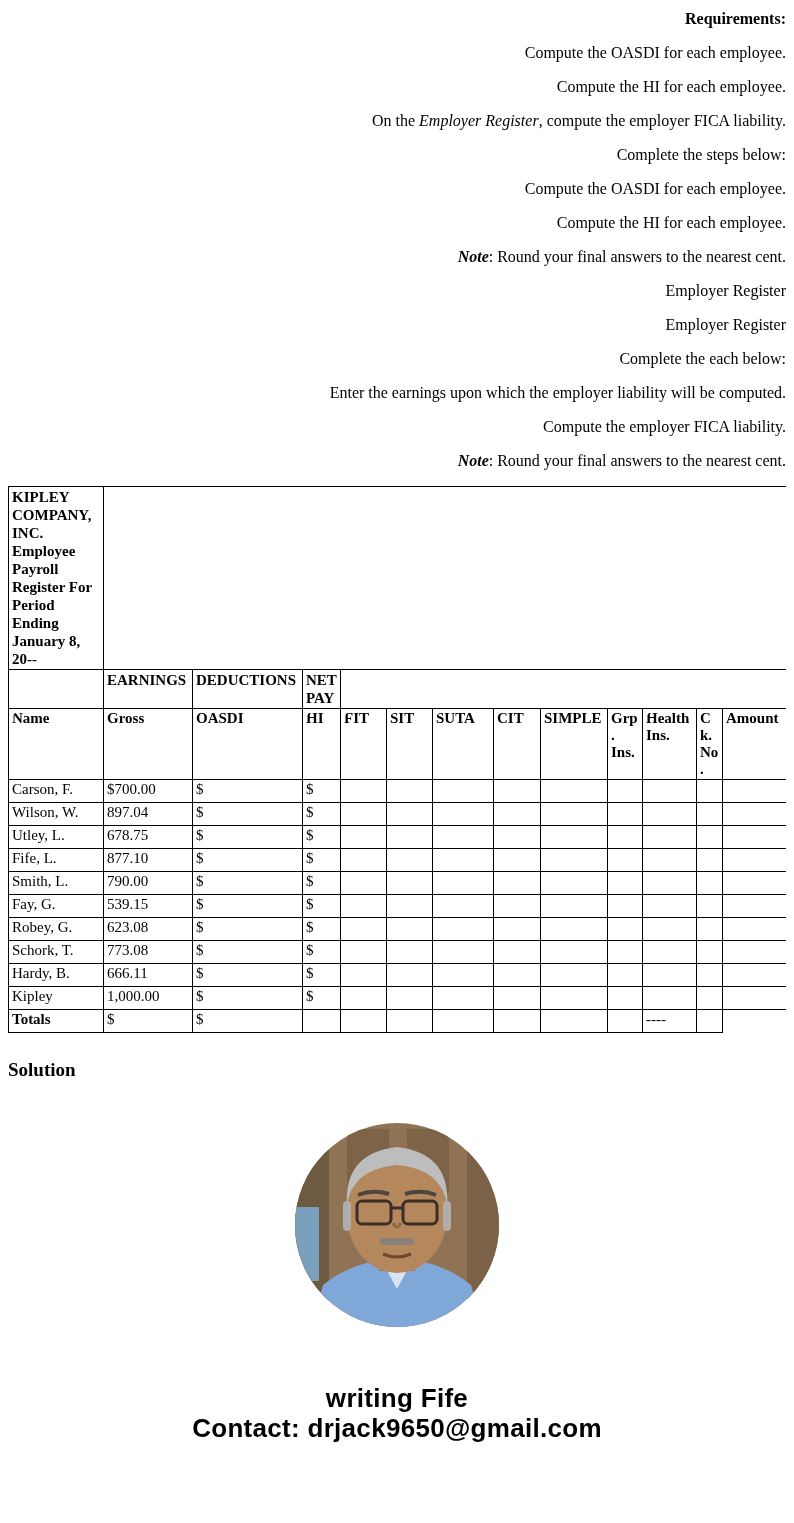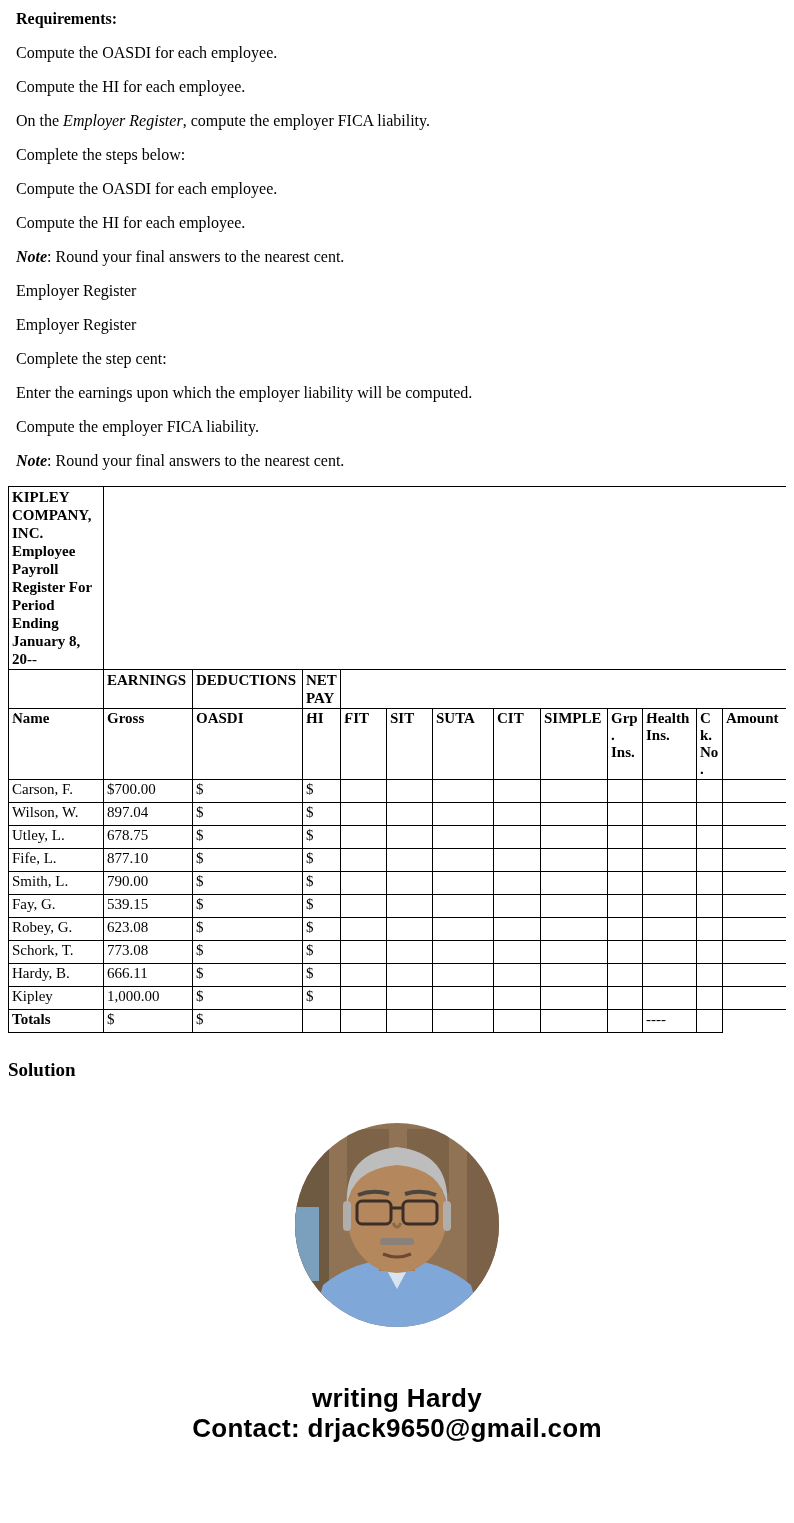--- a/index.html
+++ b/index.html
@@ -5,21 +5,22 @@
   html, body { background: #ffffff; }
   body {
     margin: 8px;
     width: 778px;
     color: #000;
     font-family: "Liberation Serif", "DejaVu Serif", serif;
   }
   .para {
     font-size: 16px;
     line-height: 18px;
-    margin: 16px 8px;
+    margin: 16px 0;
+    text-align: right;
   }
   .para:first-child { margin-top: 2px; }
 
   table.payroll {
     border-collapse: collapse;
     table-layout: fixed;
     width: 778px;
     margin-top: 16px;
   }
   table.payroll td, table.payroll th {
@@ -85,21 +86,21 @@
       <p class="para"><span style="font-weight: bold;">Requirements:</span></p>
       <p class="para"><span>Compute the OASDI for each employee.</span></p>
       <p class="para"><span>Compute the HI for each employee.</span></p>
       <p class="para"><span>On the </span><span style="font-style: italic;">Employer Register</span><span>, compute the employer FICA liability.</span></p>
       <p class="para"><span>Complete the steps below:</span></p>
       <p class="para"><span>Compute the OASDI for each employee.</span></p>
       <p class="para"><span>Compute the HI for each employee.</span></p>
       <p class="para"><span style="font-weight: bold; font-style: italic;">Note</span><span>: Round your final answers to the nearest cent.</span></p>
       <p class="para"><span>Employer Register</span></p>
       <p class="para"><span>Employer Register</span></p>
-      <p class="para"><span>Complete the step cent:</span></p>
+      <p class="para"><span>Complete the each below:</span></p>
       <p class="para"><span>Enter the earnings upon which the employer liability will be computed.</span></p>
       <p class="para"><span>Compute the employer FICA liability.</span></p>
       <p class="para"><span style="font-weight: bold; font-style: italic;">Note</span><span>: Round your final answers to the nearest cent.</span></p>
     </div>
 
   <table class="payroll">
     <colgroup>
       <col style="width:95px">
         <col style="width:89px">
         <col style="width:110px">
@@ -337,17 +338,17 @@
         <path d="M63 72 Q78 66 94 71" stroke="#4c4640" stroke-width="4" fill="none"></path>
         <path d="M110 71 Q126 66 141 72" stroke="#4c4640" stroke-width="4" fill="none"></path>
         <path d="M98 100 Q102 108 106 100" stroke="#8c6a48" stroke-width="3" fill="none"></path>
         <rect x="85" y="115" width="34" height="7" rx="3" fill="#8a8178"></rect>
         <path d="M88 131 Q102 137 116 131" stroke="#6b4a35" stroke-width="3" fill="none"></path>
       </g>
     </svg>
   </div>
 
   <div class="footer">
-    <div>writing Hardy</div>
+    <div>writing Fife</div>
     <div>Contact: drjack9650@gmail.com</div>
   </div>
 
 </div>
 
 </body></html>

